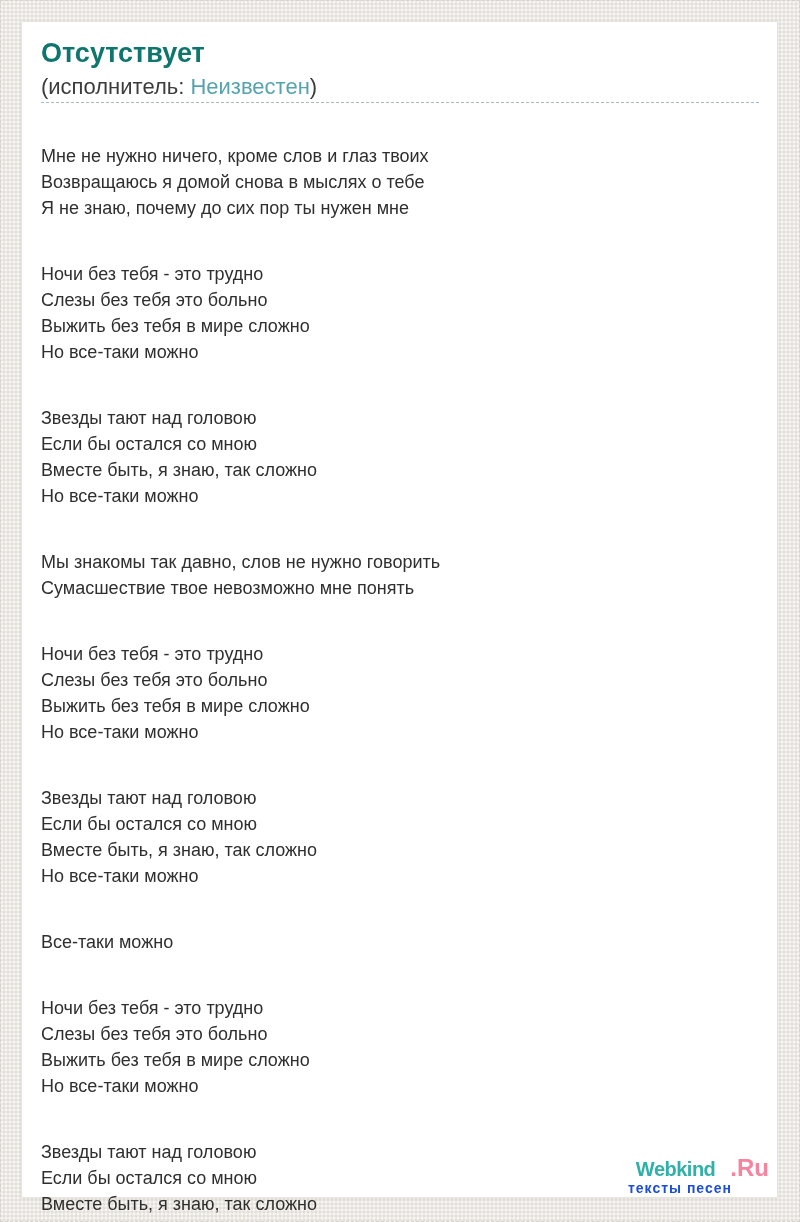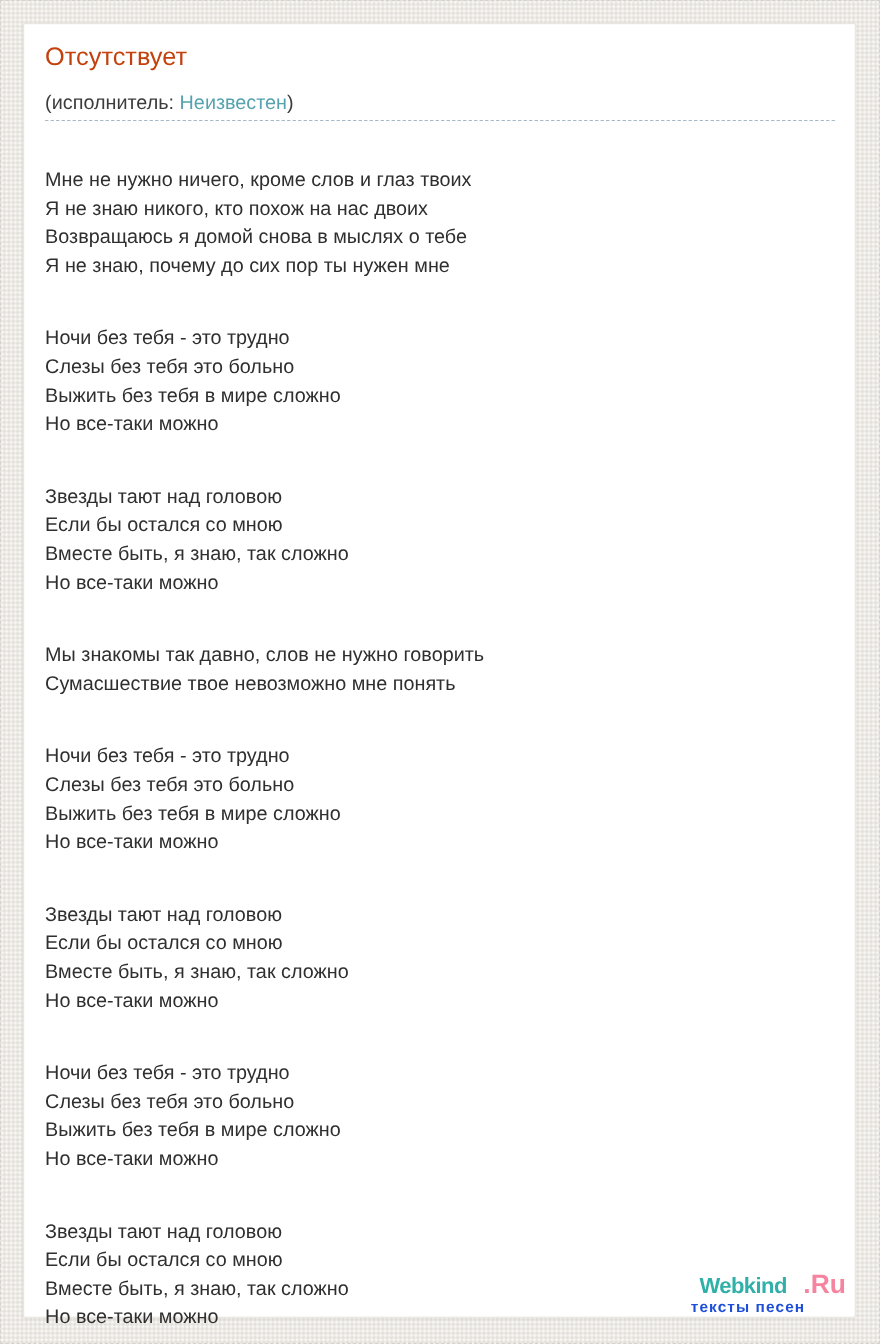--- a/index.html
+++ b/index.html
@@ -20,29 +20,29 @@
     position: relative;
     width: 757px;
     height: 1177px;
     margin: 20px 0 0 20px;
     background: #ffffff;
     border: 1px solid #e7e4de;
     box-shadow: 0 1px 2px rgba(0,0,0,0.06);
     padding: 16px 18px 0 19px;
   }
   .title {
-    color: #c2410c;
-    font-size: 23px;
-    font-weight: 400;
+    color: #0f766e;
+    font-size: 27px;
+    font-weight: 700;
     line-height: 1.15;
     letter-spacing: 0;
   }
   .artist-line {
-    margin-top: 20px;
-    font-size: 18px;
+    margin-top: 8px;
+    font-size: 22px;
     line-height: 19px;
     color: #3c3c3c;
   }
   .artist-link {
     color: #55a3ae;
     text-decoration: none;
     cursor: pointer;
   }
   .dotted-sep {
     margin-top: 6px;
@@ -95,21 +95,20 @@
 
   <div class="artist-line">
     <span>(исполнитель: </span><a class="artist-link">Неизвестен</a><span>)</span>
   </div>
 
   <div class="dotted-sep"></div>
 
   <div class="lyrics">
       <div class="stanza">
         <div class="line">Мне не нужно ничего, кроме слов и глаз твоих</div>
-        <div class="line">Я не знаю никого, кто похож на нас двоих</div>
         <div class="line">Возвращаюсь я домой снова в мыслях о тебе</div>
         <div class="line">Я не знаю, почему до сих пор ты нужен мне</div>
       </div>
       <div class="stanza">
         <div class="line">Ночи без тебя - это трудно</div>
         <div class="line">Слезы без тебя это больно</div>
         <div class="line">Выжить без тебя в мире сложно</div>
         <div class="line">Но все-таки можно</div>
       </div>
       <div class="stanza">
@@ -128,20 +127,23 @@
         <div class="line">Выжить без тебя в мире сложно</div>
         <div class="line">Но все-таки можно</div>
       </div>
       <div class="stanza">
         <div class="line">Звезды тают над головою</div>
         <div class="line">Если бы остался со мною</div>
         <div class="line">Вместе быть, я знаю, так сложно</div>
         <div class="line">Но все-таки можно</div>
       </div>
       <div class="stanza">
+        <div class="line">Все-таки можно</div>
+      </div>
+      <div class="stanza">
         <div class="line">Ночи без тебя - это трудно</div>
         <div class="line">Слезы без тебя это больно</div>
         <div class="line">Выжить без тебя в мире сложно</div>
         <div class="line">Но все-таки можно</div>
       </div>
       <div class="stanza">
         <div class="line">Звезды тают над головою</div>
         <div class="line">Если бы остался со мною</div>
         <div class="line">Вместе быть, я знаю, так сложно</div>
         <div class="line">Но все-таки можно</div>

